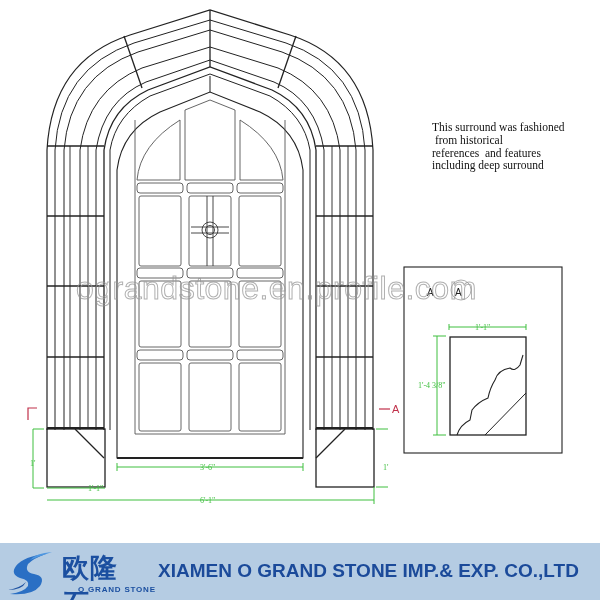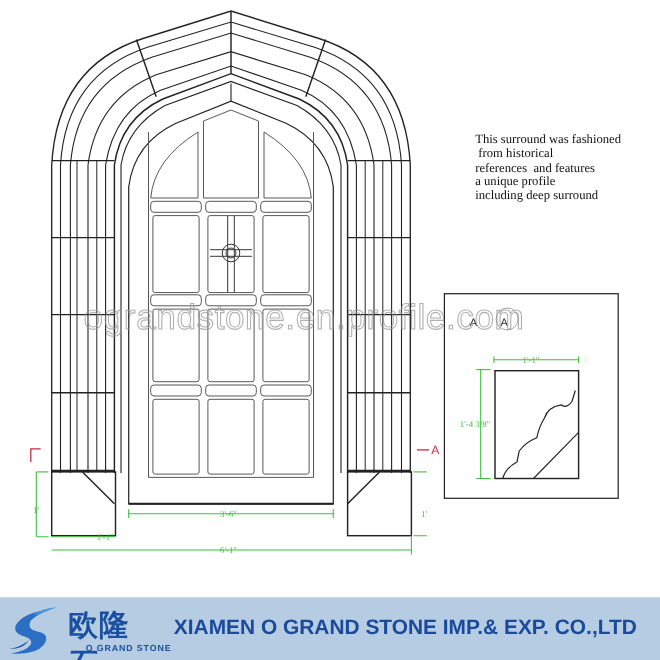--- a/index.html
+++ b/index.html
@@ -154,21 +154,20 @@
     <polyline points="28,420 28,408 37,408"></polyline>
   </g>
   <line x1="379" y1="409" x2="390" y2="409" stroke="#c0304a" stroke-width="1.2"></line>
   <text class="sec" x="392" y="413">A</text>
 </svg>
 
 <div class="note">
   <div>This surround was fashioned</div>
   <div style="white-space:pre"> from historical</div>
   <div style="white-space:pre">references  and features</div>
-  <div>a unique profile</div>
   <div>including deep surround</div>
 </div>
 
 <div class="watermark">ograndstone.en.profile.com</div>
 
 <div class="banner">
   <div class="logo">
     <svg width="52" height="46" viewBox="0 0 52 46" style="position:absolute;left:0;top:2px">
       <path d="M40 4 Q18 6 10 16 Q4 24 14 28 Q24 30 22 36 Q18 42 4 44 Q26 46 34 36 Q40 26 28 24 Q18 22 22 14 Q28 8 40 4 Z" fill="#2a6fc4"></path>
       <path d="M46 2 Q30 3 24 10 Q34 6 46 2 Z" fill="#4f97e0"></path>

